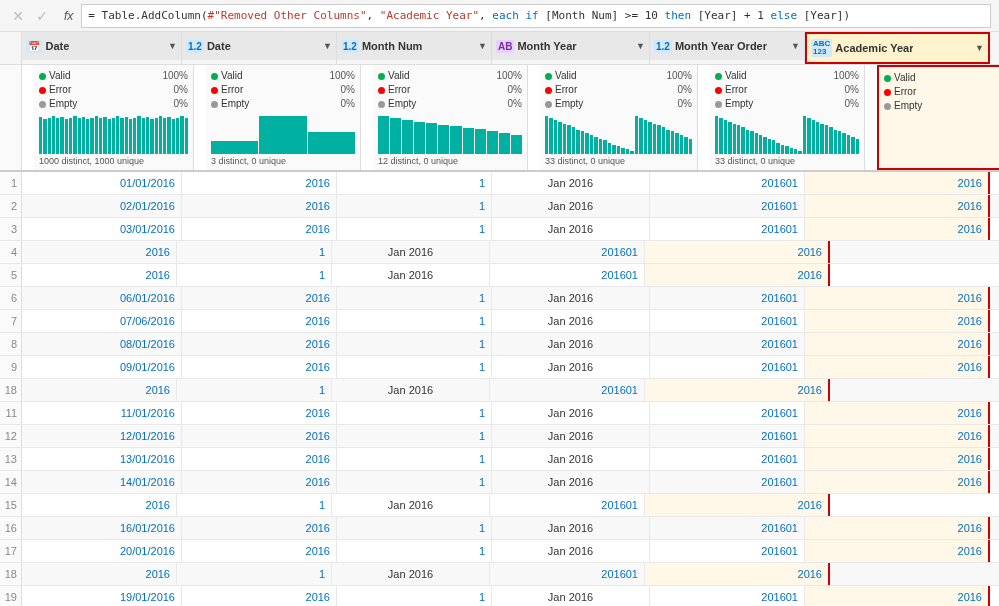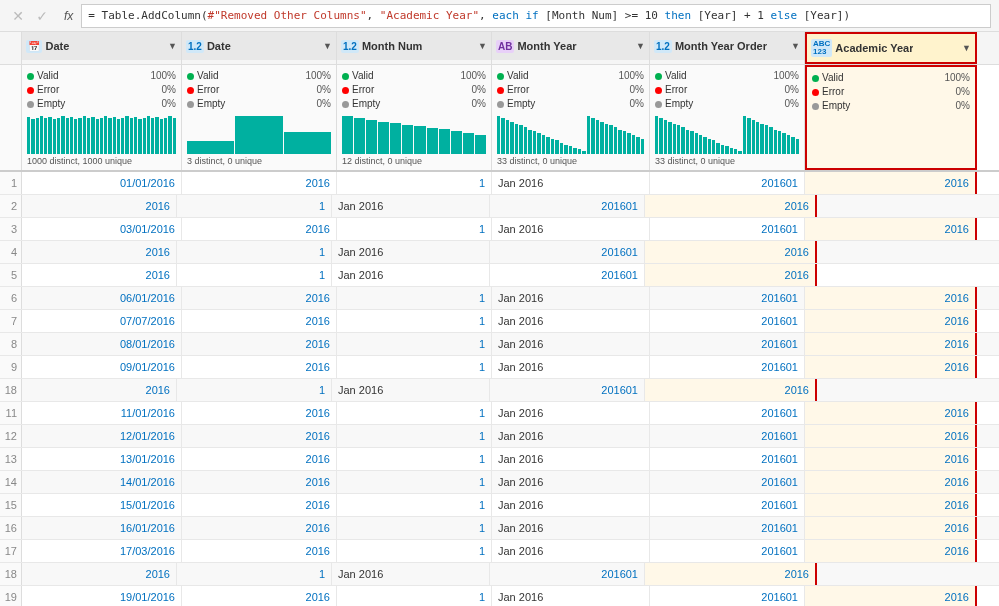--- a/index.html
+++ b/index.html
@@ -27,21 +27,21 @@
     .col-header { border-right: 1px solid #ddd; overflow: hidden; position: relative; flex-shrink: 0; }
     .col-header-inner { display: flex; align-items: center; justify-content: space-between; padding: 0 4px; height: 28px; background: #e8e8e8; }
     .col-header-title { display: flex; align-items: center; gap: 3px; font-size: 11px; font-weight: 600; white-space: nowrap; overflow: hidden; }
     .col-type-icon { font-size: 10px; color: #0070c0; background: #d0e8f8; padding: 1px 2px; border-radius: 2px; flex-shrink: 0; }
     .col-type-icon.text { background: #e8d0f8; color: #7030a0; }
     .col-dropdown { font-size: 9px; color: #555; cursor: pointer; }
 
     
     .stats-row { display: flex; flex-shrink: 0; border-bottom: 2px solid #ccc; }
     .row-num-stat { width: 22px; flex-shrink: 0; border-right: 1px solid #ddd; background: #fafafa; }
-    .col-stat { border-right: 1px solid #ddd; overflow: hidden; flex-shrink: 0; padding: 4px 5px; background: #fafafa; }
+    .col-stat { border-right: 1px solid #ddd; overflow: hidden; flex-shrink: 0; padding: 4px 5px; background: #fafafa; margin-left: 12px; }
     .stat-item { display: flex; align-items: center; gap: 3px; font-size: 10px; line-height: 1.4; }
     .stat-dot { width: 7px; height: 7px; border-radius: 50%; flex-shrink: 0; }
     .stat-dot.green { background: #00b050; }
     .stat-dot.red { background: #ff0000; }
     .stat-dot.gray { background: #999; }
     .stat-label { flex: 1; }
     .stat-pct { color: #555; }
     .mini-chart { height: 40px; margin-top: 3px; display: flex; align-items: flex-end; gap: 1px; }
     .mini-bar { background: #00b0a0; flex: 1; min-width: 1px; }
     .distinct-text { font-size: 9px; color: #555; margin-top: 2px; }
@@ -51,31 +51,31 @@
     .col-header.highlighted .col-header-inner { background: #fff3cd; }
     .col-stat.highlighted { border: 2px solid #cc0000; background: #fff8e8; }
 
     
     .data-area { flex: 1; overflow-y: auto; overflow-x: hidden; }
     .data-row { display: flex; border-bottom: 1px solid #e8e8e8; }
     .data-row:nth-child(odd) { background: #fff; }
     .data-row:nth-child(even) { background: #f8f8f8; }
     .row-num { width: 22px; flex-shrink: 0; text-align: right; padding-right: 4px; color: #888; font-size: 11px; border-right: 1px solid #ddd; line-height: 22px; background: #fafafa; }
     .data-cell { flex-shrink: 0; border-right: 1px solid #e8e8e8; padding: 3px 6px; font-size: 11px; line-height: 16px; white-space: nowrap; overflow: hidden; text-align: right; color: #333; }
-    .data-cell.text-cell { text-align: left; }
+    .data-cell.text-cell { text-align: center; }
     .data-cell.blue { color: #0070c0; }
     .data-cell.highlighted { background: #fff8e8; border-right: 2px solid #cc0000; }
 
     
     .w-date { width: 160px; }
     .w-year { width: 155px; }
     .w-monthnum { width: 155px; }
     .w-monthyear { width: 158px; }
     .w-order { width: 155px; }
-    .w-acyear { width: 172px; }
+    .w-acyear { width: 185px; }
   </style>
 </head>
 <body>
 
 <div class="app-container">
 
   <div class="top-bar">
     <div class="top-bar-icons">
       <div class="icon-btn disabled">✕</div>
       <div class="icon-btn disabled">✓</div>
@@ -402,20 +402,21 @@
       <div class="row-num">1</div>
       <div class="data-cell w-date blue">01/01/2016</div>
       <div class="data-cell w-year blue">2016</div>
       <div class="data-cell w-monthnum blue">1</div>
       <div class="data-cell w-monthyear text-cell">Jan 2016</div>
       <div class="data-cell w-order blue">201601</div>
       <div class="data-cell w-acyear blue highlighted">2016</div>
     </div>
         <div class="data-row">
       <div class="row-num">2</div>
+      <div class="data-cell w-date blue">02/01/2016</div>
       <div class="data-cell w-year blue">2016</div>
       <div class="data-cell w-monthnum blue">1</div>
       <div class="data-cell w-monthyear text-cell">Jan 2016</div>
       <div class="data-cell w-order blue">201601</div>
       <div class="data-cell w-acyear blue highlighted">2016</div>
     </div>
         <div class="data-row">
       <div class="row-num">3</div>
       <div class="data-cell w-date blue">03/01/2016</div>
       <div class="data-cell w-year blue">2016</div>
@@ -444,21 +445,21 @@
       <div class="row-num">6</div>
       <div class="data-cell w-date blue">06/01/2016</div>
       <div class="data-cell w-year blue">2016</div>
       <div class="data-cell w-monthnum blue">1</div>
       <div class="data-cell w-monthyear text-cell">Jan 2016</div>
       <div class="data-cell w-order blue">201601</div>
       <div class="data-cell w-acyear blue highlighted">2016</div>
     </div>
         <div class="data-row">
       <div class="row-num">7</div>
-      <div class="data-cell w-date blue">07/07/2016</div>
+      <div class="data-cell w-date blue">07/06/2016</div>
       <div class="data-cell w-year blue">2016</div>
       <div class="data-cell w-monthnum blue">1</div>
       <div class="data-cell w-monthyear text-cell">Jan 2016</div>
       <div class="data-cell w-order blue">201601</div>
       <div class="data-cell w-acyear blue highlighted">2016</div>
     </div>
         <div class="data-row">
       <div class="row-num">8</div>
       <div class="data-cell w-date blue">08/01/2016</div>
       <div class="data-cell w-year blue">2016</div>
@@ -515,39 +516,38 @@
       <div class="row-num">14</div>
       <div class="data-cell w-date blue">14/01/2016</div>
       <div class="data-cell w-year blue">2016</div>
       <div class="data-cell w-monthnum blue">1</div>
       <div class="data-cell w-monthyear text-cell">Jan 2016</div>
       <div class="data-cell w-order blue">201601</div>
       <div class="data-cell w-acyear blue highlighted">2016</div>
     </div>
         <div class="data-row">
       <div class="row-num">15</div>
-      <div class="data-cell w-date blue">15/01/2016</div>
       <div class="data-cell w-year blue">2016</div>
       <div class="data-cell w-monthnum blue">1</div>
       <div class="data-cell w-monthyear text-cell">Jan 2016</div>
       <div class="data-cell w-order blue">201601</div>
       <div class="data-cell w-acyear blue highlighted">2016</div>
     </div>
         <div class="data-row">
       <div class="row-num">16</div>
       <div class="data-cell w-date blue">16/01/2016</div>
       <div class="data-cell w-year blue">2016</div>
       <div class="data-cell w-monthnum blue">1</div>
       <div class="data-cell w-monthyear text-cell">Jan 2016</div>
       <div class="data-cell w-order blue">201601</div>
       <div class="data-cell w-acyear blue highlighted">2016</div>
     </div>
         <div class="data-row">
       <div class="row-num">17</div>
-      <div class="data-cell w-date blue">17/03/2016</div>
+      <div class="data-cell w-date blue">20/01/2016</div>
       <div class="data-cell w-year blue">2016</div>
       <div class="data-cell w-monthnum blue">1</div>
       <div class="data-cell w-monthyear text-cell">Jan 2016</div>
       <div class="data-cell w-order blue">201601</div>
       <div class="data-cell w-acyear blue highlighted">2016</div>
     </div>
         <div class="data-row">
       <div class="row-num">18</div>
       <div class="data-cell w-year blue">2016</div>
       <div class="data-cell w-monthnum blue">1</div>

